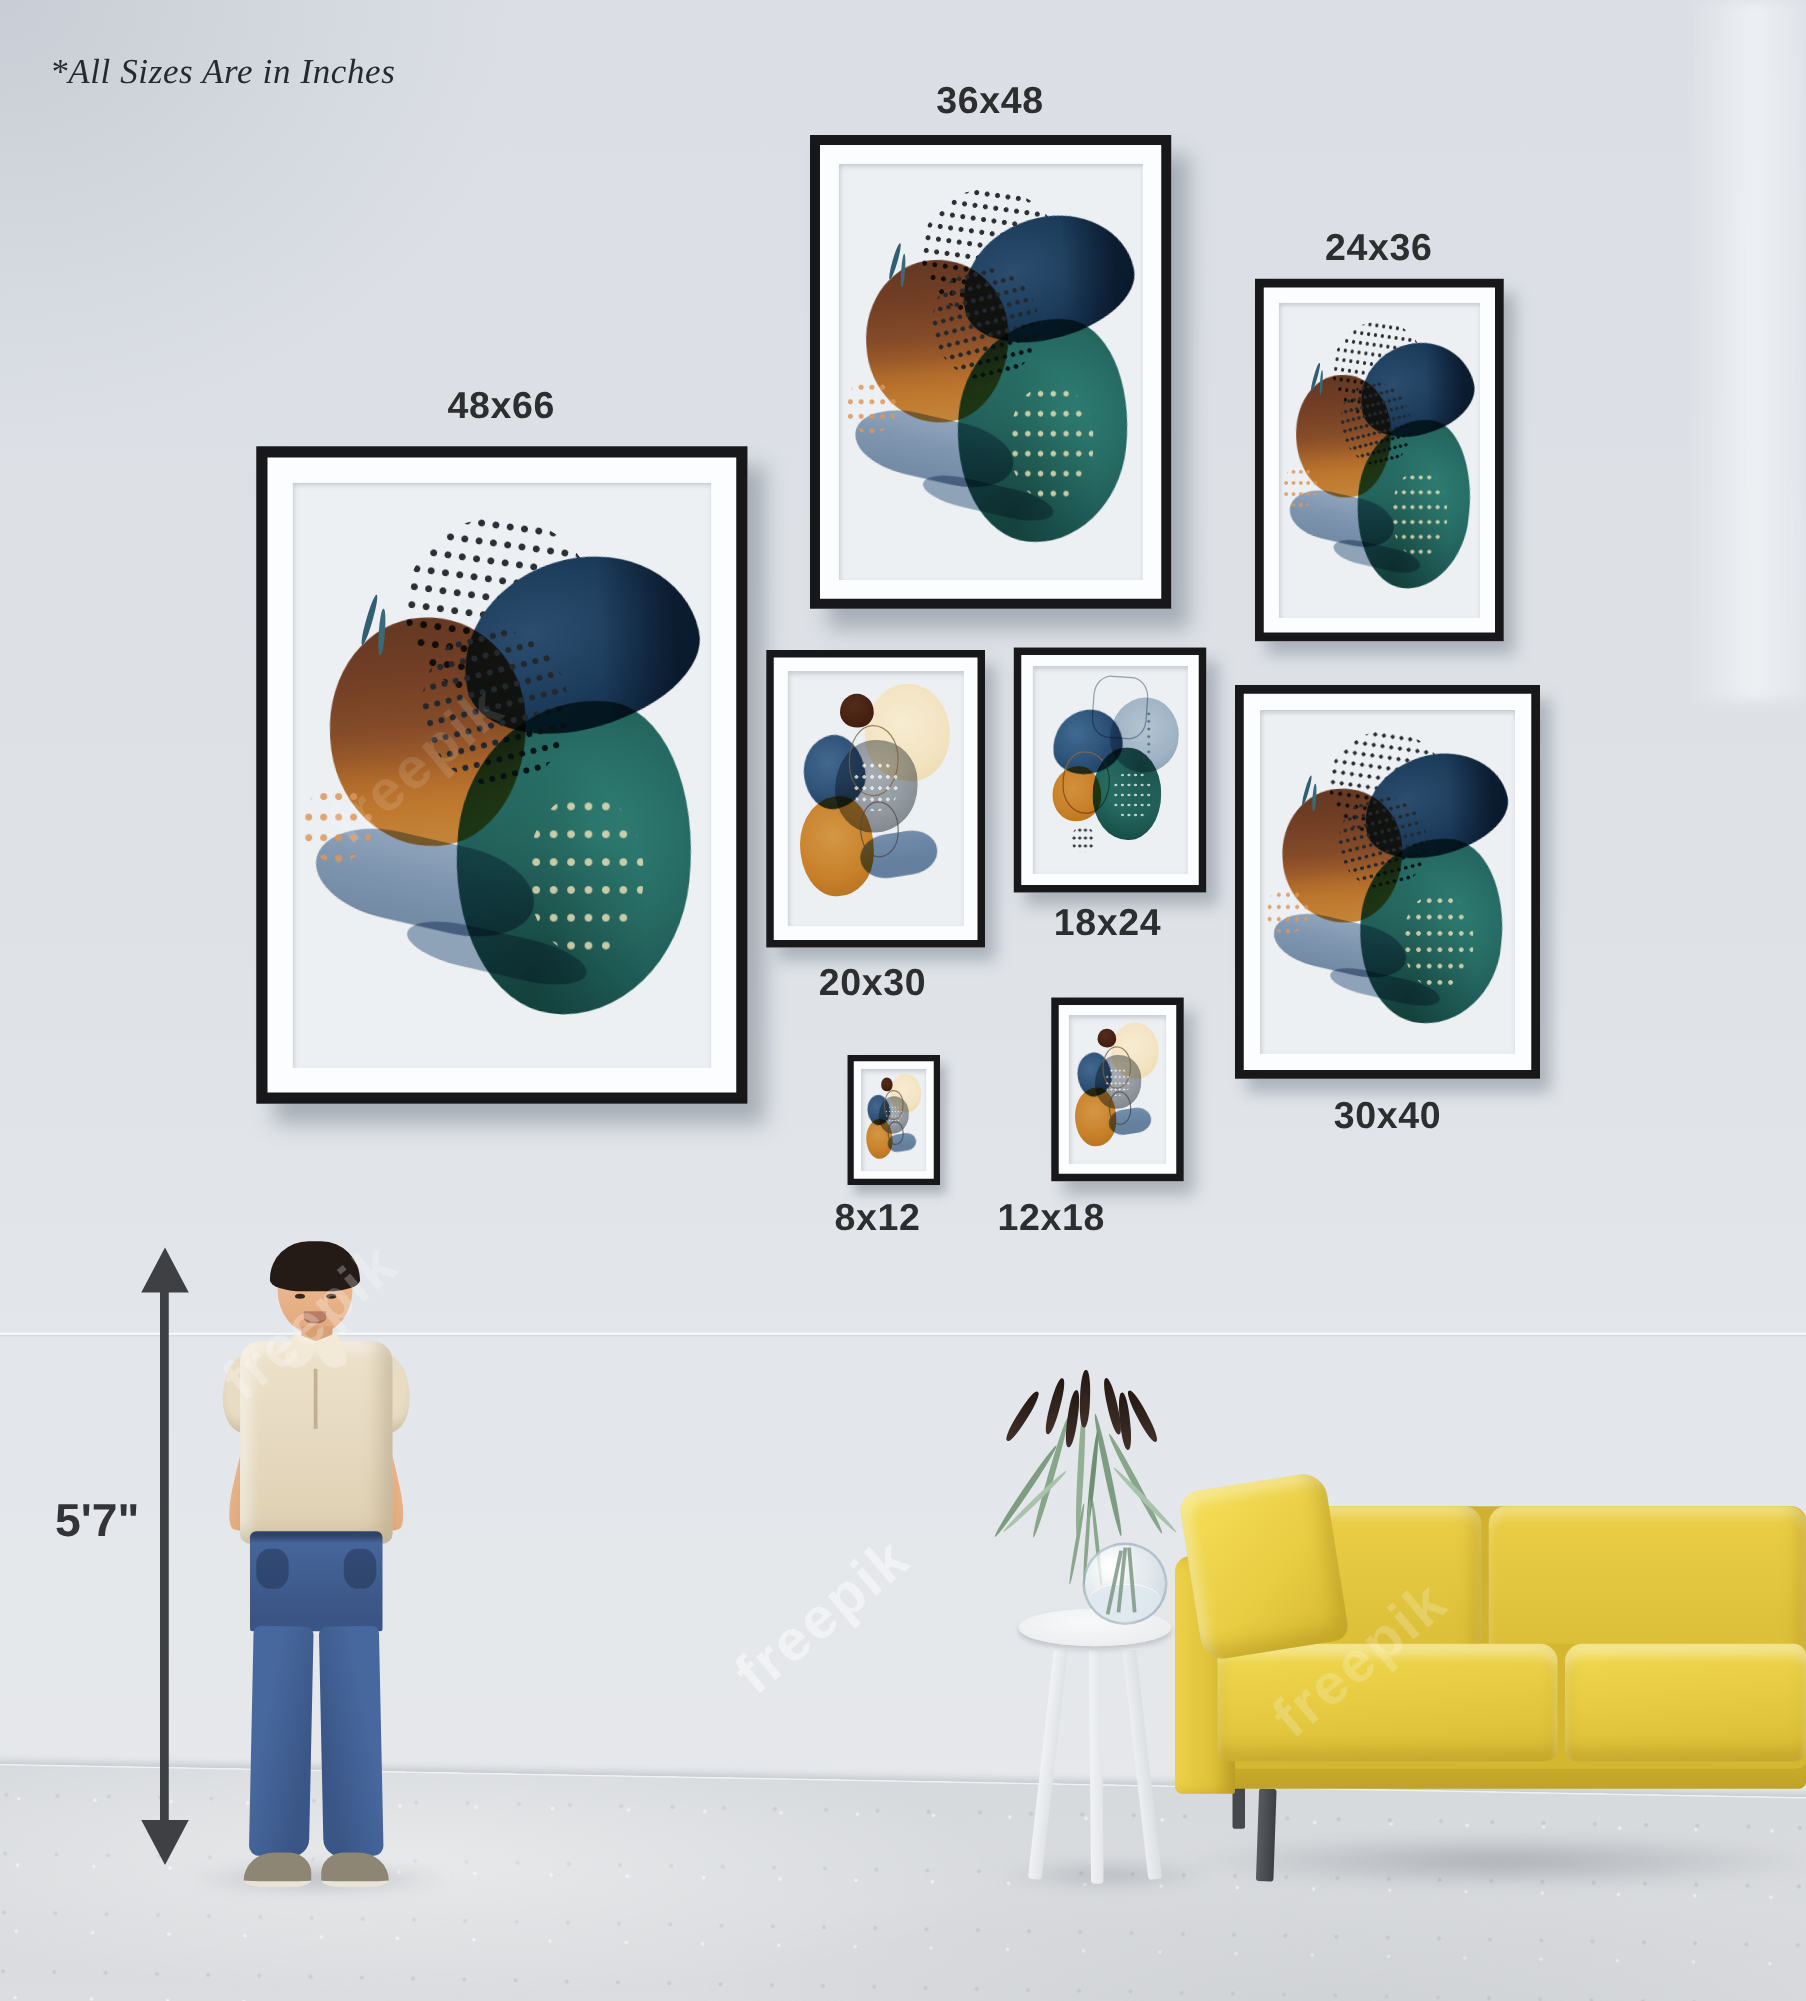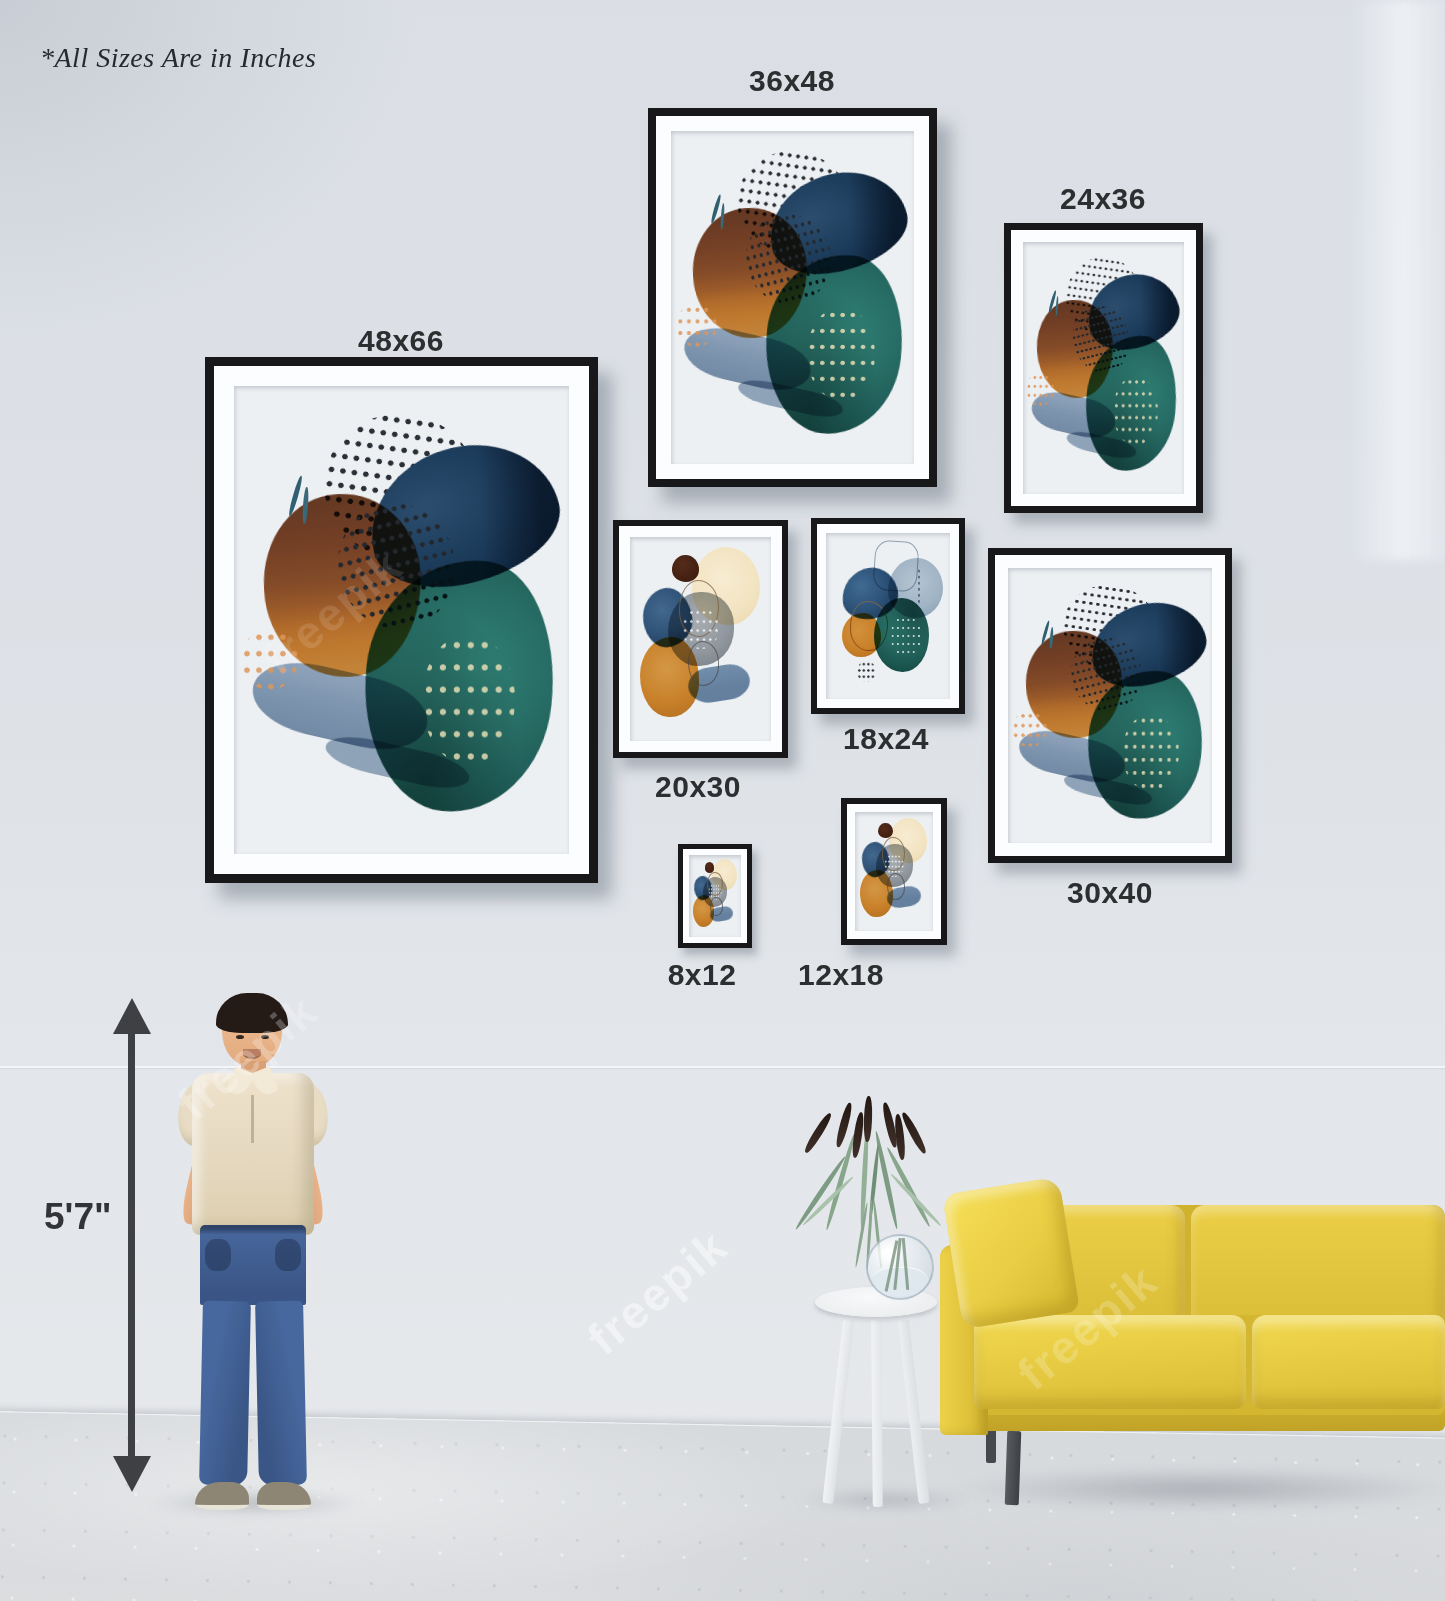--- a/index.html
+++ b/index.html
@@ -332,21 +332,21 @@
   <div class="sh aB-navy soft"></div>
   <div class="sh aB-gray soft"></div>
   <div class="sh aB-ring1"></div>
   <div class="sh aB-orange soft"></div>
   <div class="sh aB-stroke soft"></div>
   <div class="sh aB-ring2"></div>
   <div class="sh aB-speck"></div>
 </div>
   </div>
 
-  <div class="size-label" style="left:401px;top:324px;">48x66</div>
+  <div class="size-label" style="left:401px;top:308px;">48x66</div>
   <div class="size-label" style="left:792px;top:64px;">36x48</div>
   <div class="size-label" style="left:1103px;top:182px;">24x36</div>
   <div class="size-label" style="left:698px;top:770px;">20x30</div>
   <div class="size-label" style="left:886px;top:722px;">18x24</div>
   <div class="size-label" style="left:1110px;top:876px;">30x40</div>
   <div class="size-label" style="left:702px;top:958px;">8x12</div>
   <div class="size-label" style="left:841px;top:958px;">12x18</div>
 
   <div class="abs arrow-line"></div>
   <div class="abs tri tri-up"></div>

